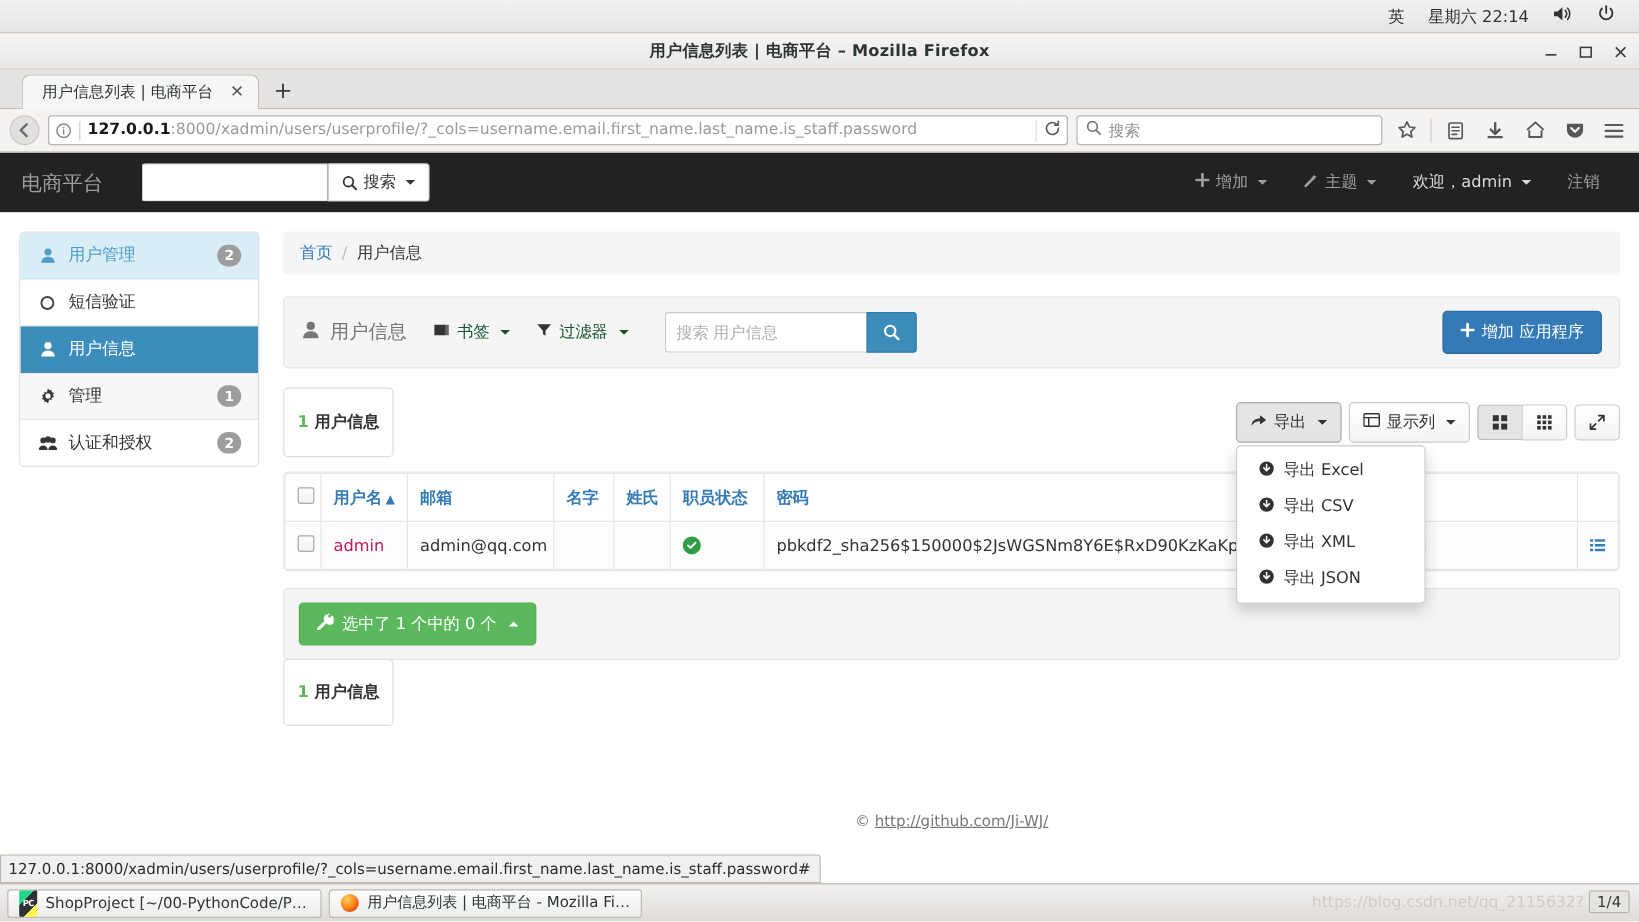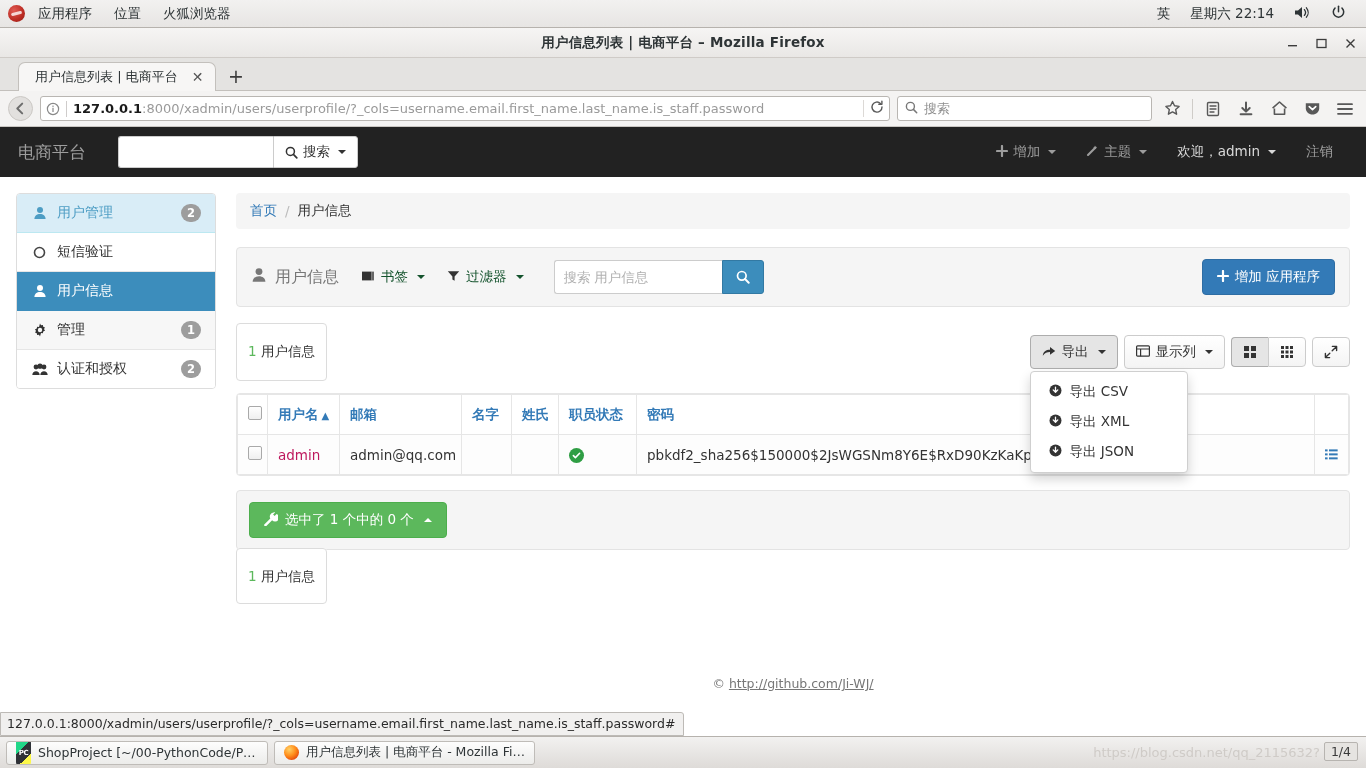--- a/index.html
+++ b/index.html
@@ -191,21 +191,21 @@
   .btn-add {
     margin-left: auto; background: #337ab7; border: 1px solid #2e6da4; color: #fff;
     border-radius: 4px; padding: 8px 14px; font-size: 13.5px; cursor: pointer;
     display: flex; align-items: center; gap: 6px; white-space: nowrap;
   }
 
   
   .toolbar-row { display: flex; align-items: center; margin-bottom: 12px; position: relative; }
   .count-btn {
     background: #fff; border: 1px solid #dcdcdc; border-radius: 4px;
-    padding: 19px 11px; font-size: 13.5px; color: #333;
+    padding: 19px 11px; font-size: 13.5px; color: #333; font-weight: bold;
   }
   .count-btn .num { color: #5cb85c; }
   .tb-right { margin-left: auto; display: flex; align-items: center; gap: 6px; position: relative; }
   .btn-default {
     background: linear-gradient(to bottom,#ffffff,#f4f4f4);
     border: 1px solid #cccccc; border-radius: 4px; padding: 7px 11px;
     font-size: 13.5px; color: #333; cursor: pointer;
     display: flex; align-items: center; gap: 6px; white-space: nowrap;
   }
   .btn-default.pressed { background: #e5e5e5; border-color: #adadad; }
@@ -307,26 +307,20 @@
     border: 1px solid #b7b4b0; background: #e6e4e1;
     border-radius: 2px; padding: 1px 6px;
   }
 </style>
 </head>
 <body>
 
 <div id="root">
 
   <div class="gnome-panel">
-    <div class="gnome-left">
-      <span class="fedora-logo"></span>
-      <span class="gnome-item">应用程序</span>
-      <span class="gnome-item">位置</span>
-      <span class="gnome-item">火狐浏览器</span>
-    </div>
     <div class="gnome-right">
       <span class="gnome-item">英</span>
       <span class="gnome-item">星期六 22:14</span>
       <span class="gnome-item tray-ico">
         <svg width="17" height="15" viewBox="0 0 17 15">
             <path d="M1 5.5h3L8 2v11L4 9.5H1z" fill="#2e3436"></path>
             <path d="M10.4 4.6a4.6 4.6 0 010 5.8M12.4 2.8a7.3 7.3 0 010 9.4" stroke="#2e3436" stroke-width="1.3" fill="none" stroke-linecap="round"></path>
           </svg>
       </span>
       <span class="gnome-item tray-ico">
@@ -617,20 +611,29 @@
                   <span class="caret"></span>
                 </span>
                 <div class="dropdown-menu">
                   <div class="dd-item">
                     <span>
                       <svg width="13" height="13" viewBox="0 0 13 13">
                           <circle cx="6.5" cy="6.5" r="6" fill="#333"></circle>
                           <path d="M6.5 3.1v4.5M4.2 5.9l2.3 2.4 2.3-2.4" stroke="#fff" stroke-width="1.3" fill="none" stroke-linecap="round" stroke-linejoin="round"></path>
                         </svg>
                     </span>
+                    <span>导出 Excel</span>
+                  </div>
+                  <div class="dd-item">
+                    <span>
+                      <svg width="13" height="13" viewBox="0 0 13 13">
+                          <circle cx="6.5" cy="6.5" r="6" fill="#333"></circle>
+                          <path d="M6.5 3.1v4.5M4.2 5.9l2.3 2.4 2.3-2.4" stroke="#fff" stroke-width="1.3" fill="none" stroke-linecap="round" stroke-linejoin="round"></path>
+                        </svg>
+                    </span>
                     <span>导出 CSV</span>
                   </div>
                   <div class="dd-item">
                     <span>
                       <svg width="13" height="13" viewBox="0 0 13 13">
                           <circle cx="6.5" cy="6.5" r="6" fill="#333"></circle>
                           <path d="M6.5 3.1v4.5M4.2 5.9l2.3 2.4 2.3-2.4" stroke="#fff" stroke-width="1.3" fill="none" stroke-linecap="round" stroke-linejoin="round"></path>
                         </svg>
                     </span>
                     <span>导出 XML</span>

